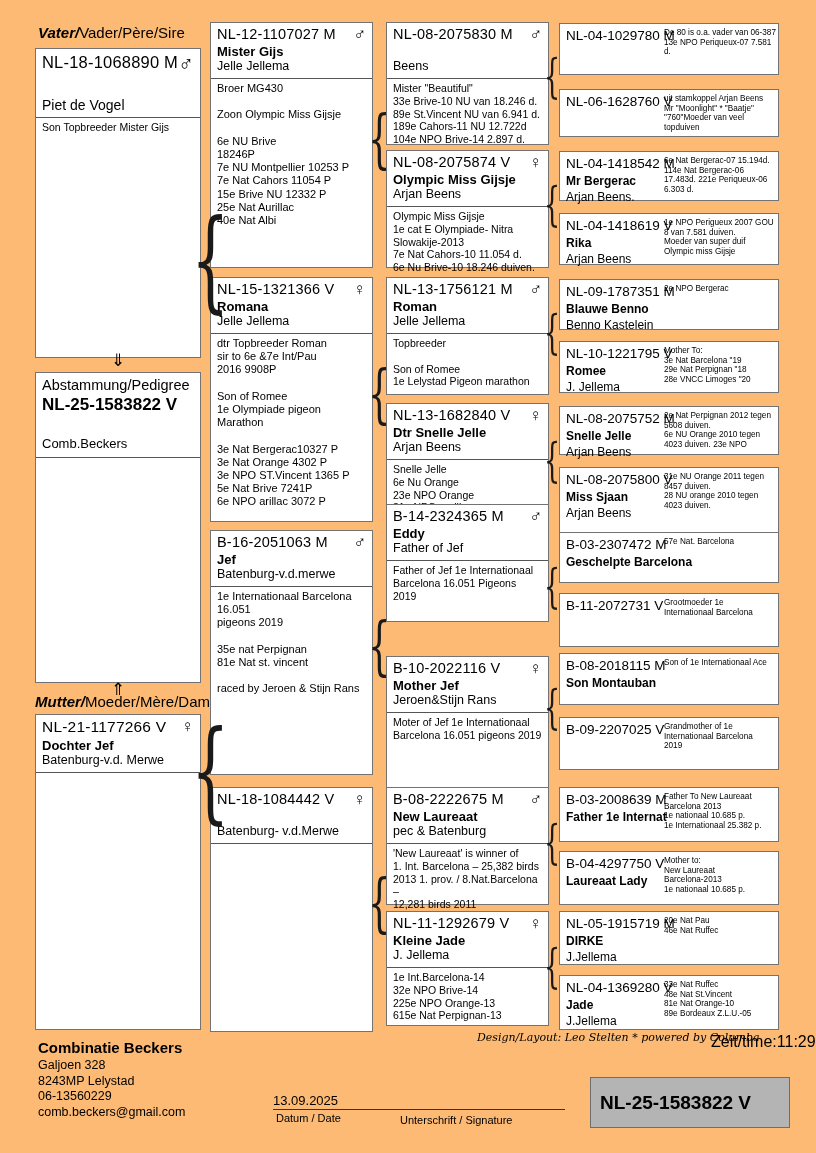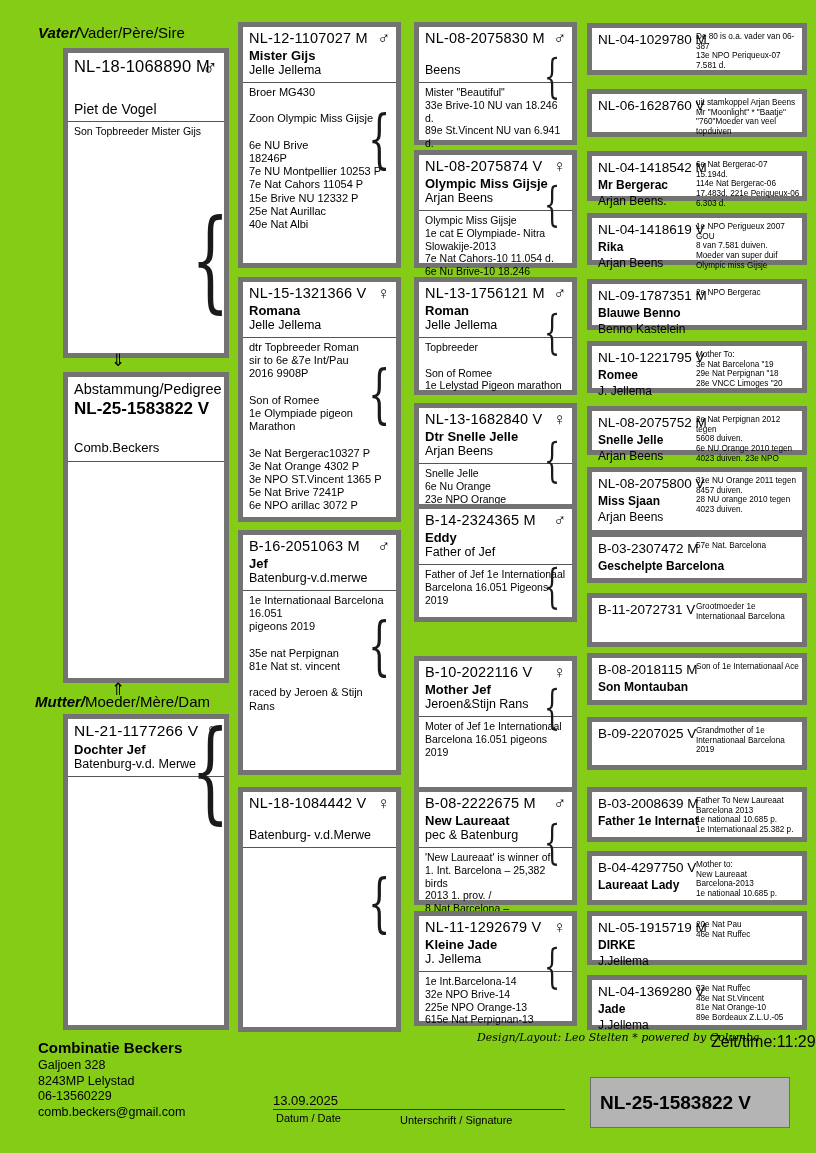--- a/index.html
+++ b/index.html
@@ -1,19 +1,19 @@
 <!DOCTYPE html>
 <html><head>
 <meta charset="utf-8">
 <style>
   html,body { margin:0; padding:0; }
   body { font-family:"Liberation Sans", sans-serif; color:#000; background:#f2f2f2; }
-  .page { position:relative; width:816px; height:1153px; background:#84cc16; overflow:hidden; }
-
-  .box { position:absolute; border:5px solid #737373; background:#fff; box-sizing:border-box;margin-left:28px; }
+  .page { position:relative; width:816px; height:1153px; background:#fdba74; overflow:hidden; }
+
+  .box { position:absolute; border:1px solid #737373; background:#fff; box-sizing:border-box; }
   .c1 { left:35px;  width:166px; }
   .c2 { left:210px; width:163px; }
   .c3 { left:386px; width:163px; }
   .c4 { left:559px; width:220px; }
 
   .hdr { position:relative; border-bottom:1px solid #555; padding:3px 6px 4px; }
   .ring { font-size:14.5px; letter-spacing:.2px; }
   .name { font-weight:bold; font-size:13px; min-height:15px; margin-top:2px; }
   .fancier { font-size:12.5px; min-height:15px; }
   .sex { position:absolute; top:3px; right:6px; font-size:17px; line-height:1; }

